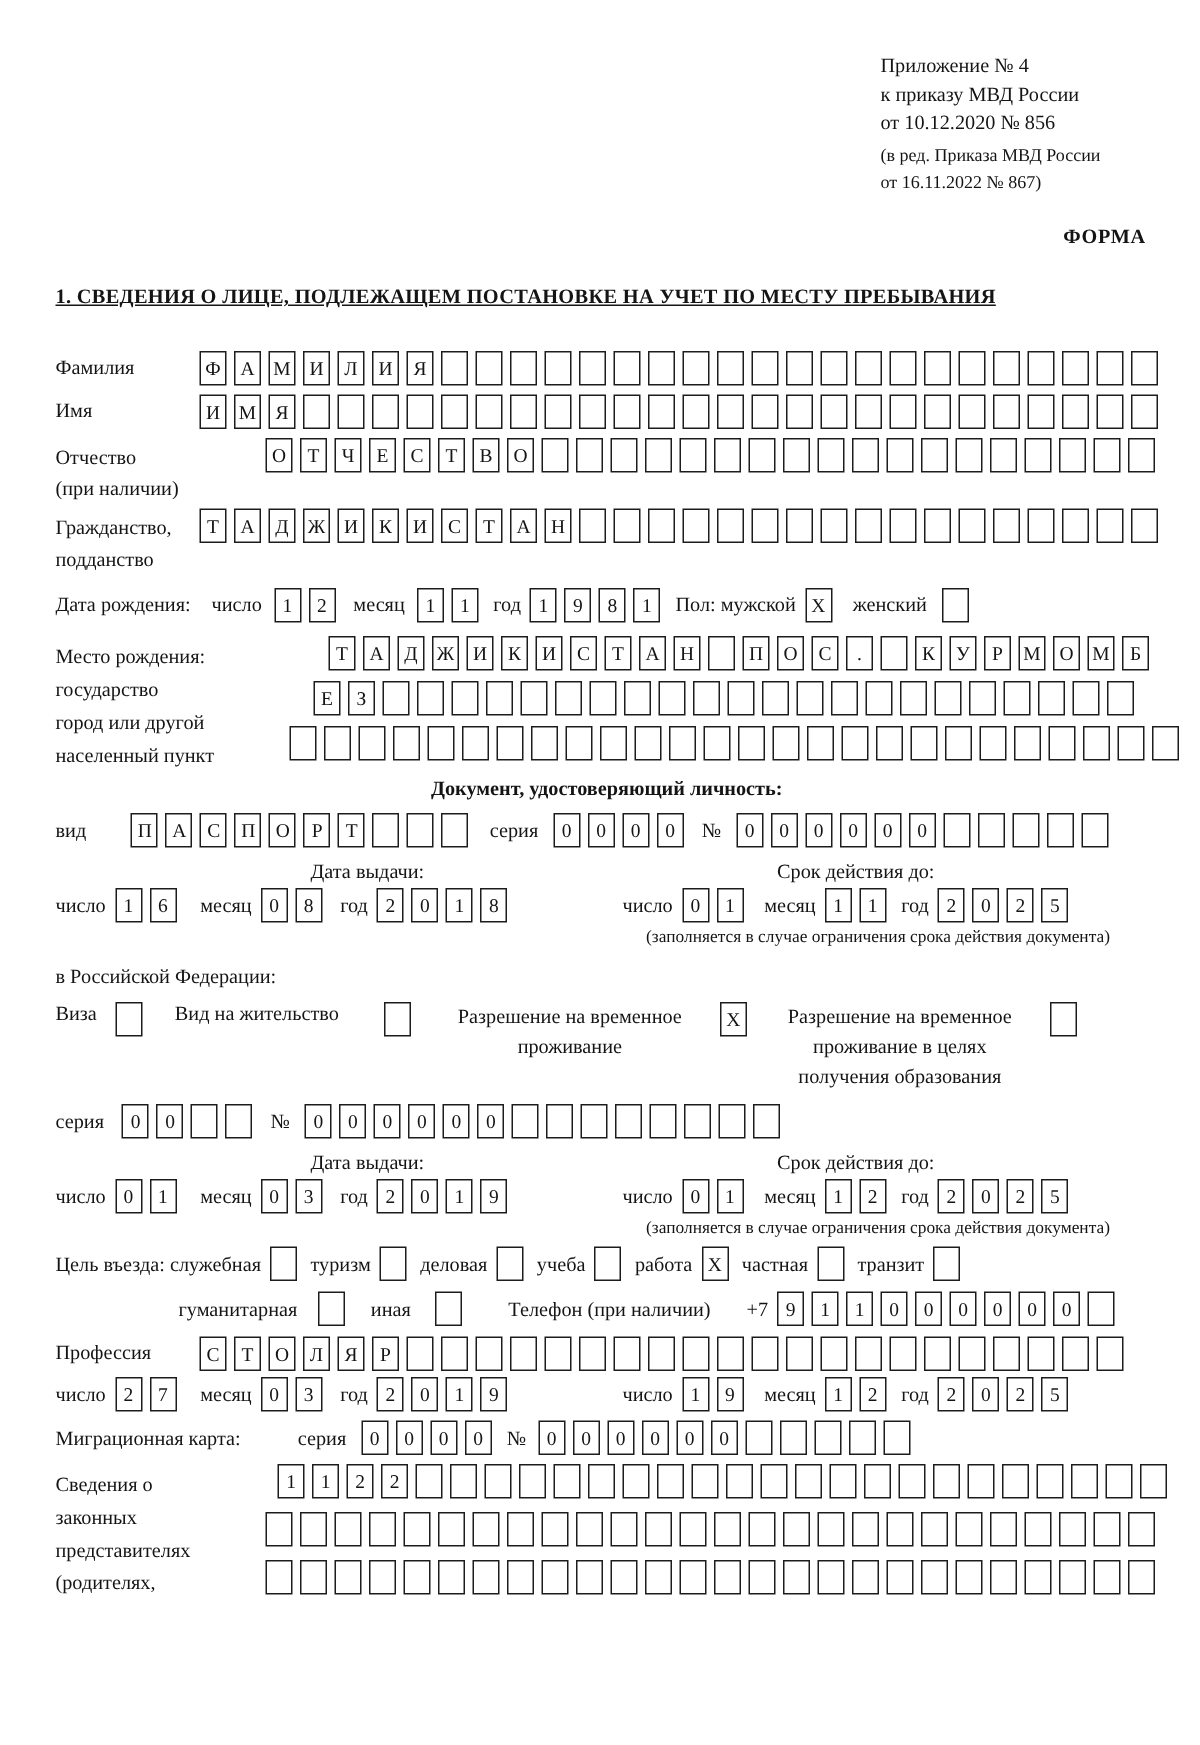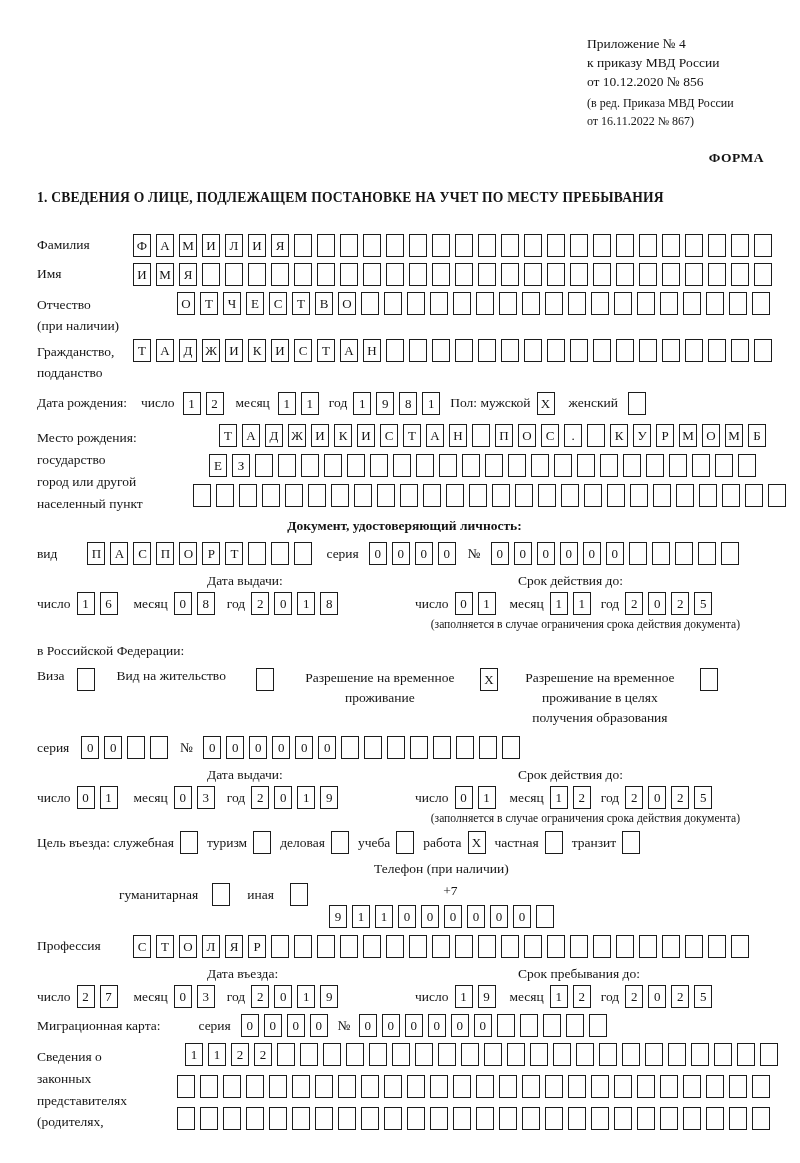--- a/index.html
+++ b/index.html
@@ -13,21 +13,21 @@
   .page { padding: 34px 28px 0 37px; width: 800px; height: 1163px; }
 
   
   .annex { margin-left: auto; width: 185px; line-height: 1.42; }
   .annex .small { font-size: 12px; margin-top: 4px; line-height: 1.45; }
   .forma { text-align: right; font-weight: bold; letter-spacing: .5px; margin-top: 20px; padding-right: 8px; }
 
   .title { text-align: center; font-weight: bold; font-size: 14.5px; line-height: 1.55; margin-top: 20px; }
   .blank-line { display: inline-block; width: 70px; border-bottom: 2px solid #141414; height: 12px; margin-left: 12px; }
 
-  .sec-head { font-weight: bold; font-size: 13.6px; margin-top: 24px; letter-spacing: .2px; }
+  .sec-head { font-weight: bold; font-size: 13.6px; margin-top: 24px; letter-spacing: .2px; text-decoration: underline; }
 
   
   .cells { display: inline-flex; gap: 5px; flex: 0 0 auto; vertical-align: middle; }
   .cell {
     width: 18px; height: 23px; flex: 0 0 auto;
     border: 1.6px solid #1c1c1c; background: #fff;
     display: inline-flex; align-items: center; justify-content: center;
     font-size: 13px; line-height: 1;
   }
 
@@ -587,21 +587,21 @@
       <span class="cells" style="margin-left:8px;">
           <span class="cell"></span>
         </span>
     </span>
     <span class="pair" style="margin-left:8px;">
       <span>иная</span>
       <span class="cells" style="margin-left:10px;">
           <span class="cell"></span>
         </span>
     </span>
-    <span class="pair" style="margin-left:12px;flex-direction:column;">
+    <span class="pair" style="margin-left:22px;">
       <span>Телефон (при наличии)</span>
       <span style="margin-left:18px;">+7</span>
       <span class="cells">
           <span class="cell">9</span>
           <span class="cell">1</span>
           <span class="cell">1</span>
           <span class="cell">0</span>
           <span class="cell">0</span>
           <span class="cell">0</span>
           <span class="cell">0</span>
@@ -638,24 +638,20 @@
         <span class="cell"></span>
         <span class="cell"></span>
         <span class="cell"></span>
         <span class="cell"></span>
         <span class="cell"></span>
         <span class="cell"></span>
         <span class="cell"></span>
       </div>
   </div>
 
-  <div class="dl-row">
-    <span class="dl-left">Дата въезда:</span>
-    <span class="dl-right">Срок пребывания до:</span>
-  </div>
   <div class="date-row" style="margin-bottom:6px;">
     <div class="dgroup left-half">
       <span class="t">число</span>
       <span class="cells">
           <span class="cell">2</span>
           <span class="cell">7</span>
         </span>
       <span class="t" style="margin-left:16px;">месяц</span>
       <span class="cells">
           <span class="cell">0</span>

